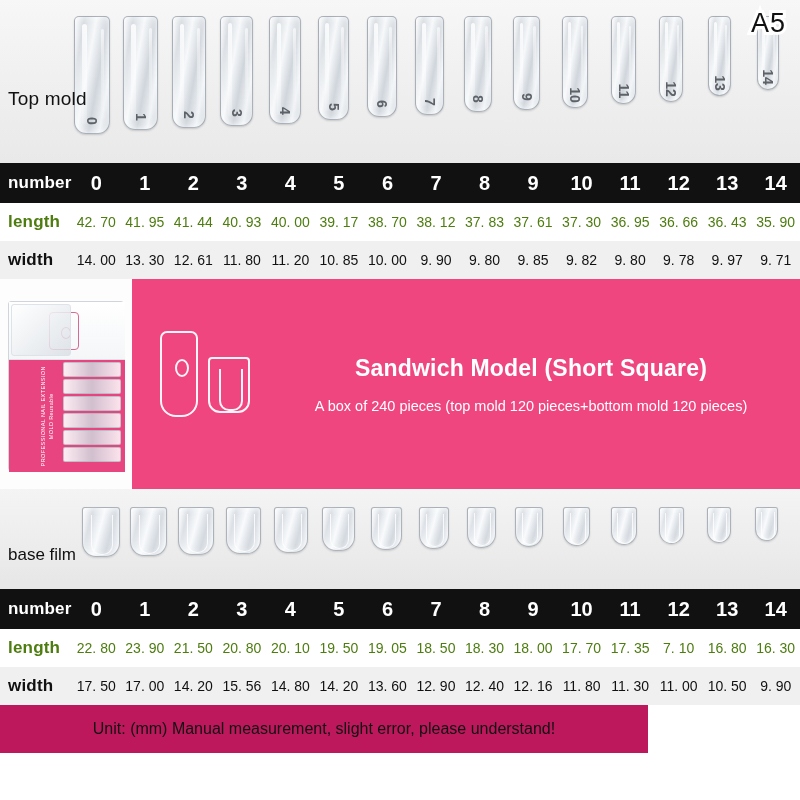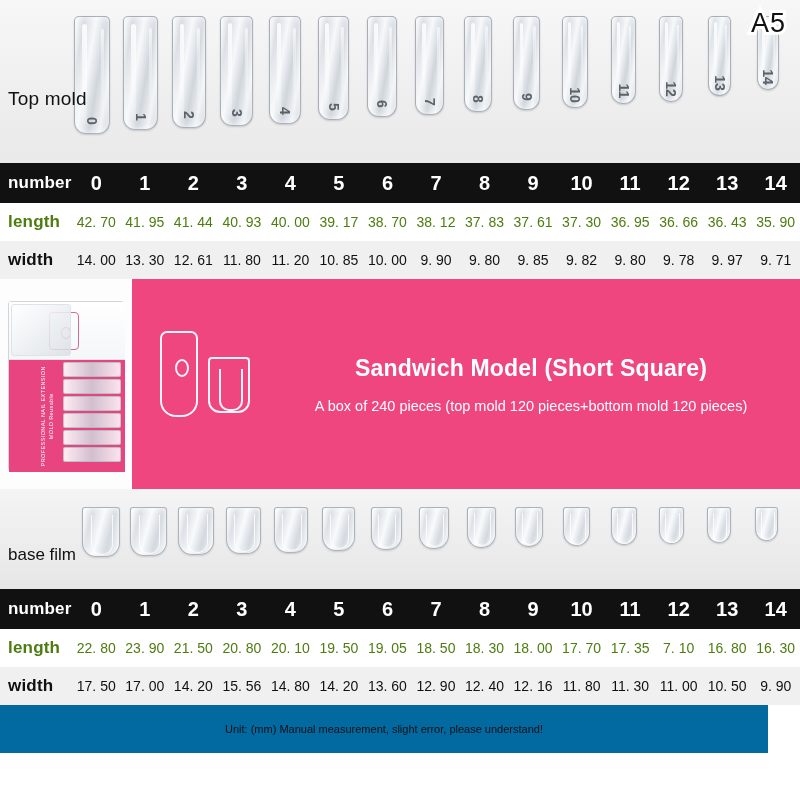--- a/index.html
+++ b/index.html
@@ -291,28 +291,28 @@
     content:""; position: absolute;
     left: 22%; top: 14%;
     width: 56%; height: 82%;
     border: 1px solid rgba(255,255,255,.8);
     border-top: 0;
     border-radius: 0 0 10px 10px;
   }
 
   
   .footer {
-    width: 768px;
+    width: 648px;
     height: 48px;
     display: flex;
     align-items: center;
     justify-content: center;
-    background: #0369a1;
+    background: #be185d;
     color: #111;
-    font-size: 11px;
+    font-size: 16px;
   }
 </style>
 </head>
 <body>
 
 <div class="page">
 
   <div class="photo-band">
     <div class="label">Top mold</div>
     <div class="badge">A5</div>

